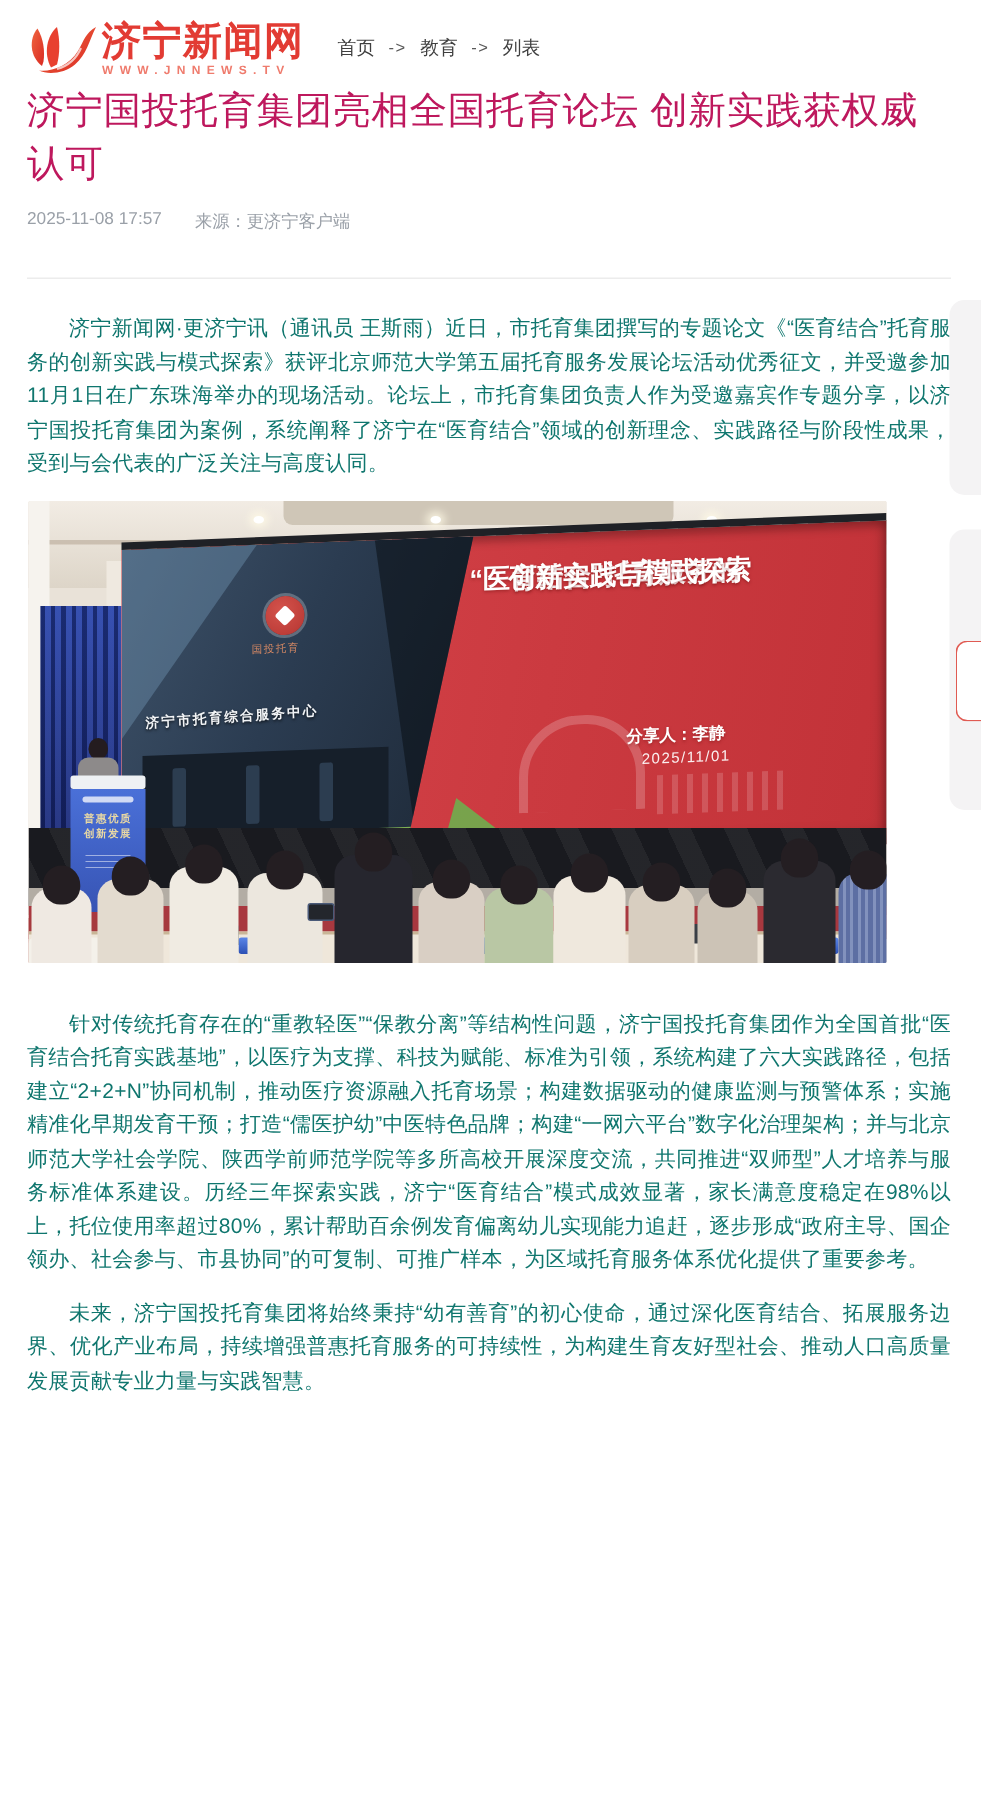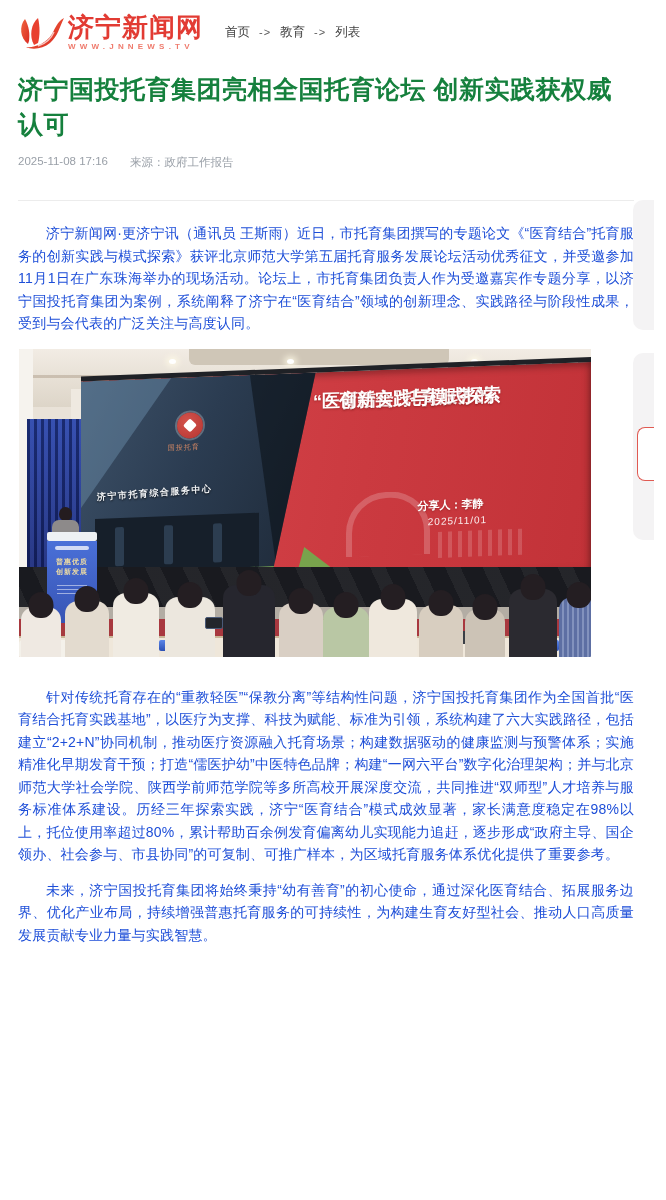--- a/index.html
+++ b/index.html
@@ -16,29 +16,29 @@
   .logo svg{display:block;margin-right:2px;}
   .logo-text{display:flex;flex-direction:column;line-height:1;}
   .logo-name{font-size:26px;font-weight:700;color:#e23b33;letter-spacing:1px;}
   .logo-url{margin-top:3px;font-size:8px;font-weight:700;color:#ef7b6d;letter-spacing:4.2px;}
   .breadcrumb{display:flex;align-items:center;margin-left:22px;margin-top:-6px;font-size:12.5px;color:#3f3f3f;}
   .crumb{cursor:pointer;}
   .crumb-sep{margin:0 9px;color:#5a5a5a;font-size:11px;letter-spacing:1px;}
 
   
   .article{padding:0 20px 0 18px;}
-  .article-title{margin:16px 0 0;font-size:25px;line-height:35px;font-weight:700;color:#15803d;letter-spacing:.5px;}
+  .article-title{margin:1px 0 0;font-size:25px;line-height:35px;font-weight:400;color:#be185d;letter-spacing:.5px;}
   .article-meta{margin-top:13px;font-size:11.5px;color:#9aa0a8;display:flex;}
   .meta-source{margin-left:22px;}
   .divider{border:none;border-top:1px solid #ececec;margin:30px 0 0;}
 
   
   .article-body{margin-top:21px;}
   .article-body p{
-    margin:0 0 13px;font-size:14px;line-height:22.5px;color:#1d4ed8;
+    margin:0 0 13px;font-size:14px;line-height:22.5px;color:#0f766e;
     text-indent:2em;text-align:justify;letter-spacing:.2px;
   }
 
   
   .photo{position:relative;width:572px;height:308px;margin:14px 0 29px 1px;overflow:hidden;background:#e9e2d8;border-radius:1px;}
   .photo *{position:absolute;}
   .ceiling{left:0;top:0;width:100%;height:58px;background:linear-gradient(#f2ece4,#ddd5c8);}
   .ceiling-recess{left:170px;top:0;width:260px;height:16px;background:#cfc6b7;border-radius:0 0 6px 6px;}
   .ceiling-beam{left:0;top:26px;width:100%;height:3px;background:rgba(150,130,105,.35);}
   .lightdot{top:10px;width:7px;height:5px;border-radius:50%;background:#fff;box-shadow:0 0 6px 3px rgba(255,250,230,.8);}
@@ -135,22 +135,22 @@
       <span class="crumb">教育</span>
       <span class="crumb-sep">-&gt;</span>
       <span class="crumb">列表</span>
     </nav>
   </div>
 
   <div class="article">
     <h1 class="article-title">济宁国投托育集团亮相全国托育论坛 创新实践获权威认可</h1>
 
     <div class="article-meta">
-      <span>2025-11-08 17:16</span>
-      <span class="meta-source">来源：政府工作报告</span>
+      <span>2025-11-08 17:57</span>
+      <span class="meta-source">来源：更济宁客户端</span>
     </div>
 
     <hr class="divider">
 
     <div class="article-body">
       <div>
 
       <p>济宁新闻网·更济宁讯（通讯员 王斯雨）近日，市托育集团撰写的专题论文《“医育结合”托育服务的创新实践与模式探索》获评北京师范大学第五届托育服务发展论坛活动优秀征文，并受邀参加11月1日在广东珠海举办的现场活动。论坛上，市托育集团负责人作为受邀嘉宾作专题分享，以济宁国投托育集团为案例，系统阐释了济宁在“医育结合”领域的创新理念、实践路径与阶段性成果，受到与会代表的广泛关注与高度认同。</p>
         </div>
 

